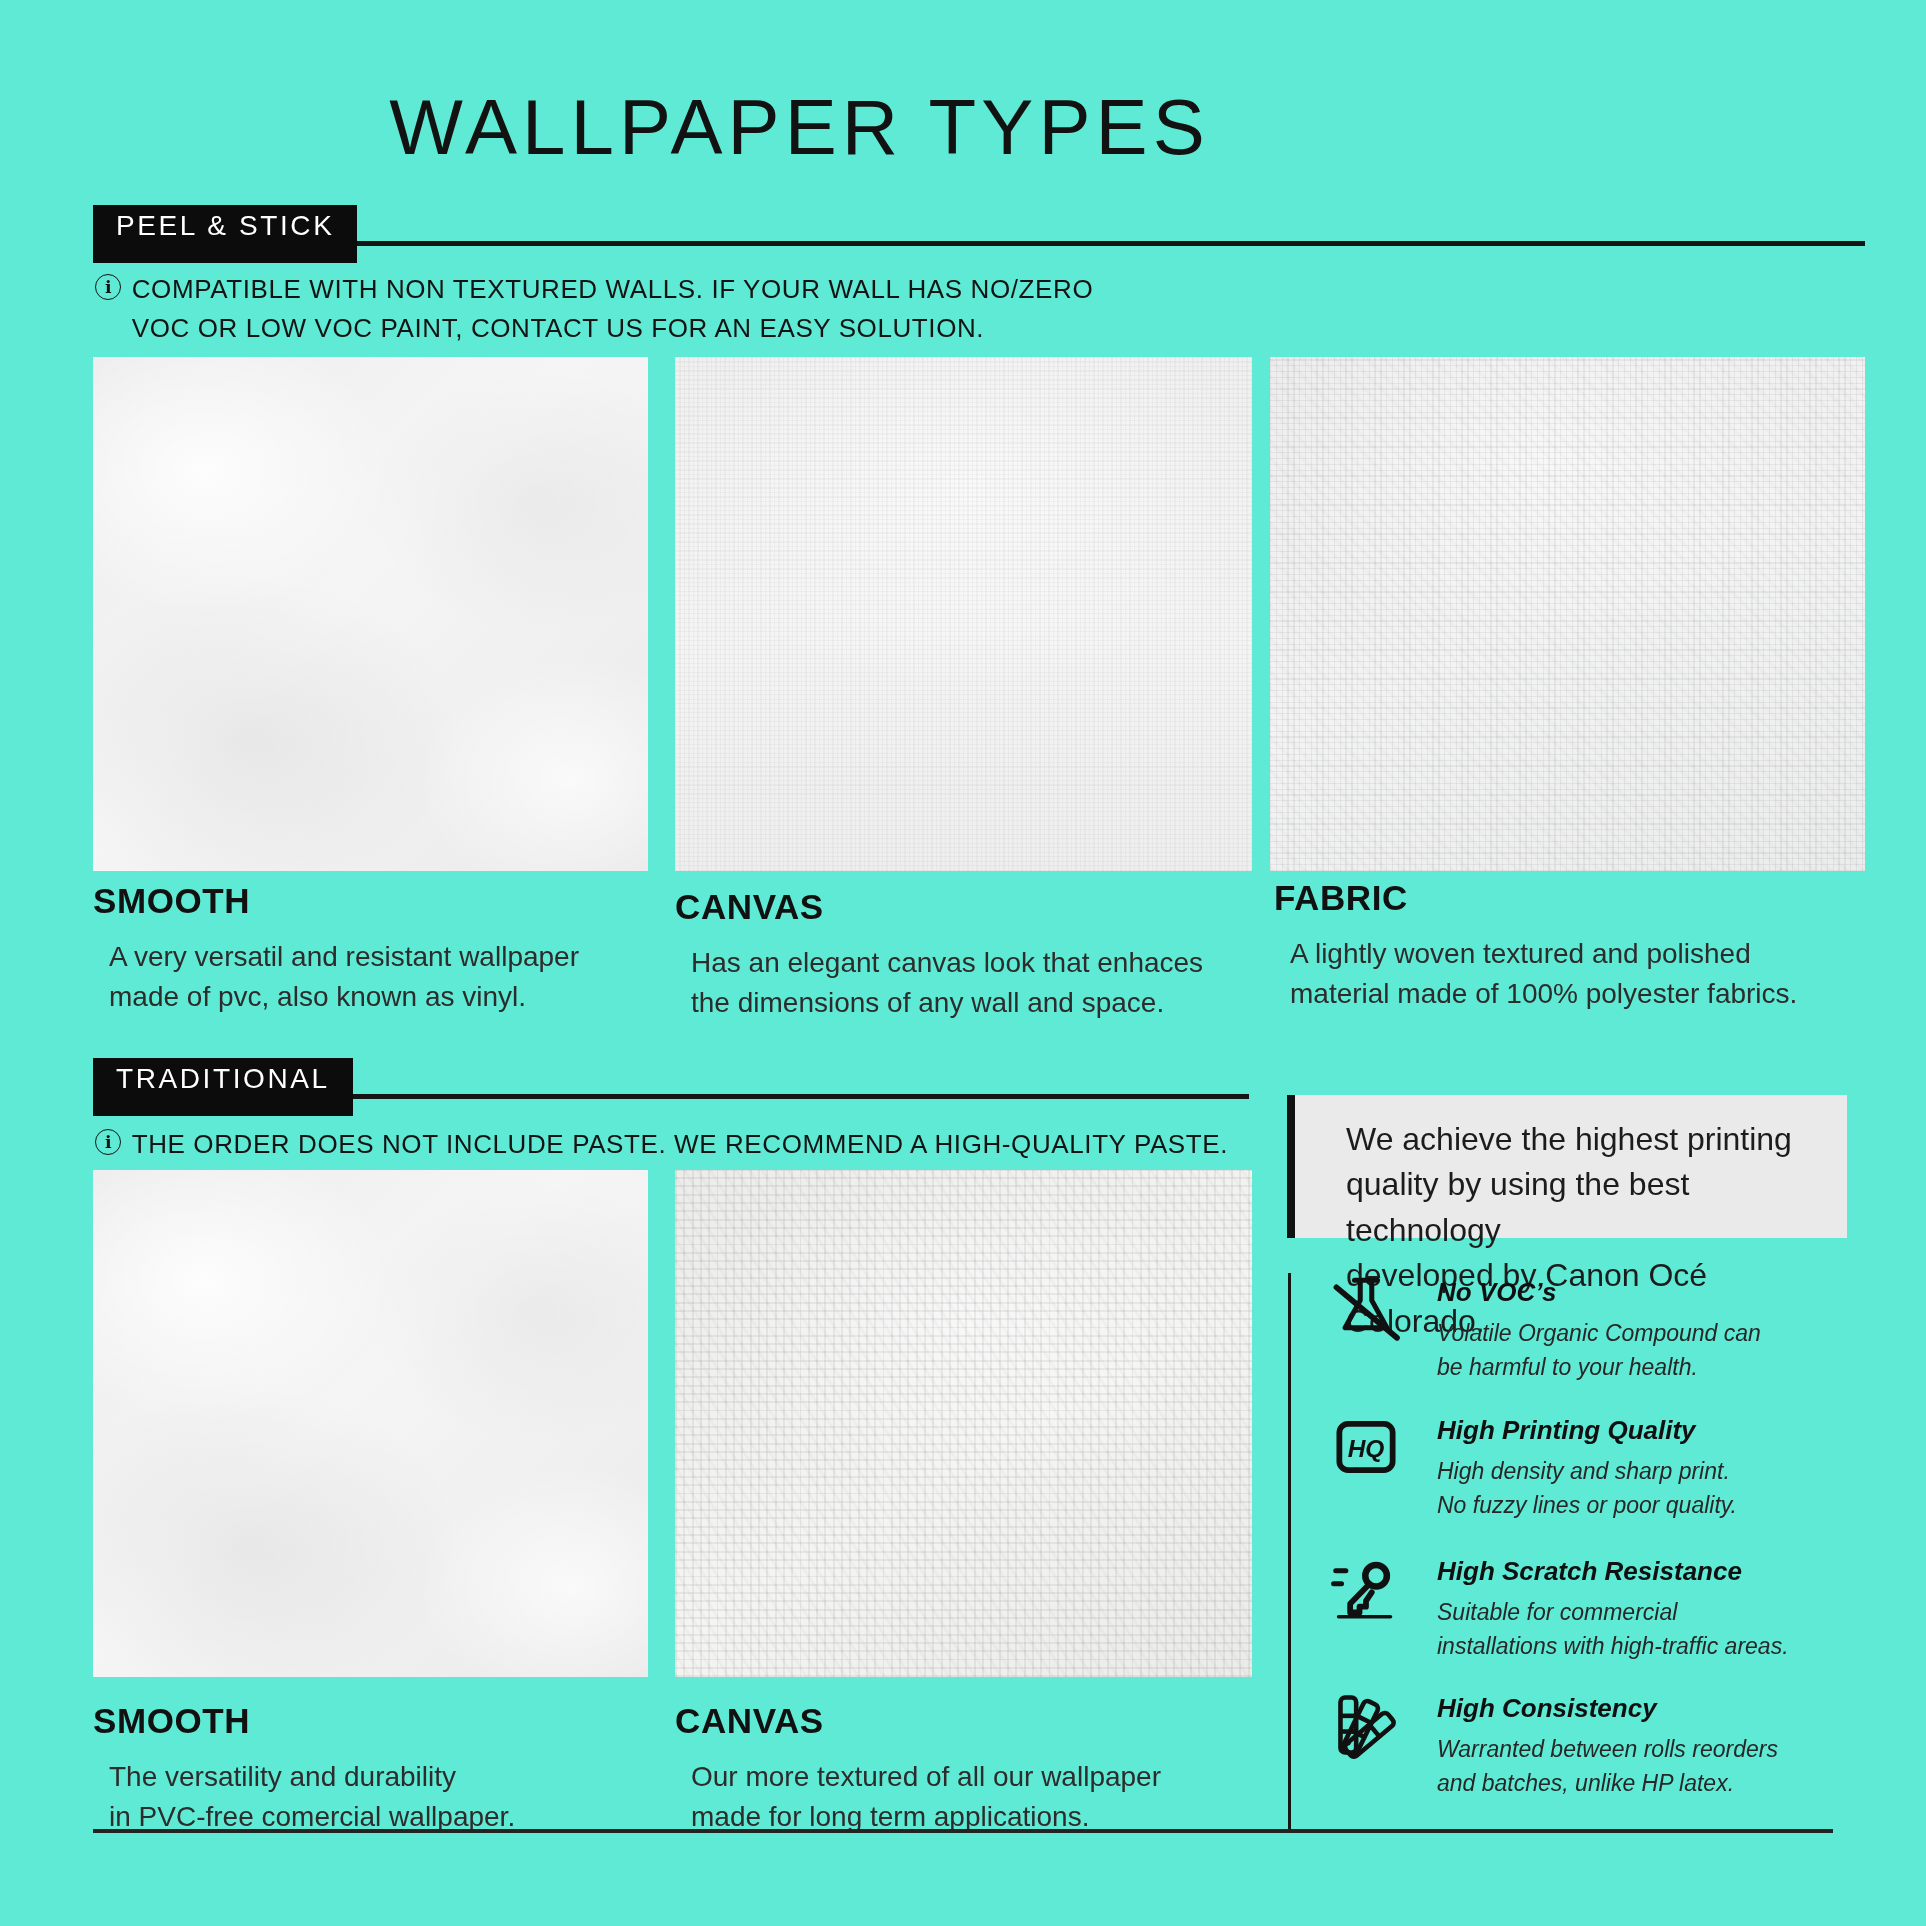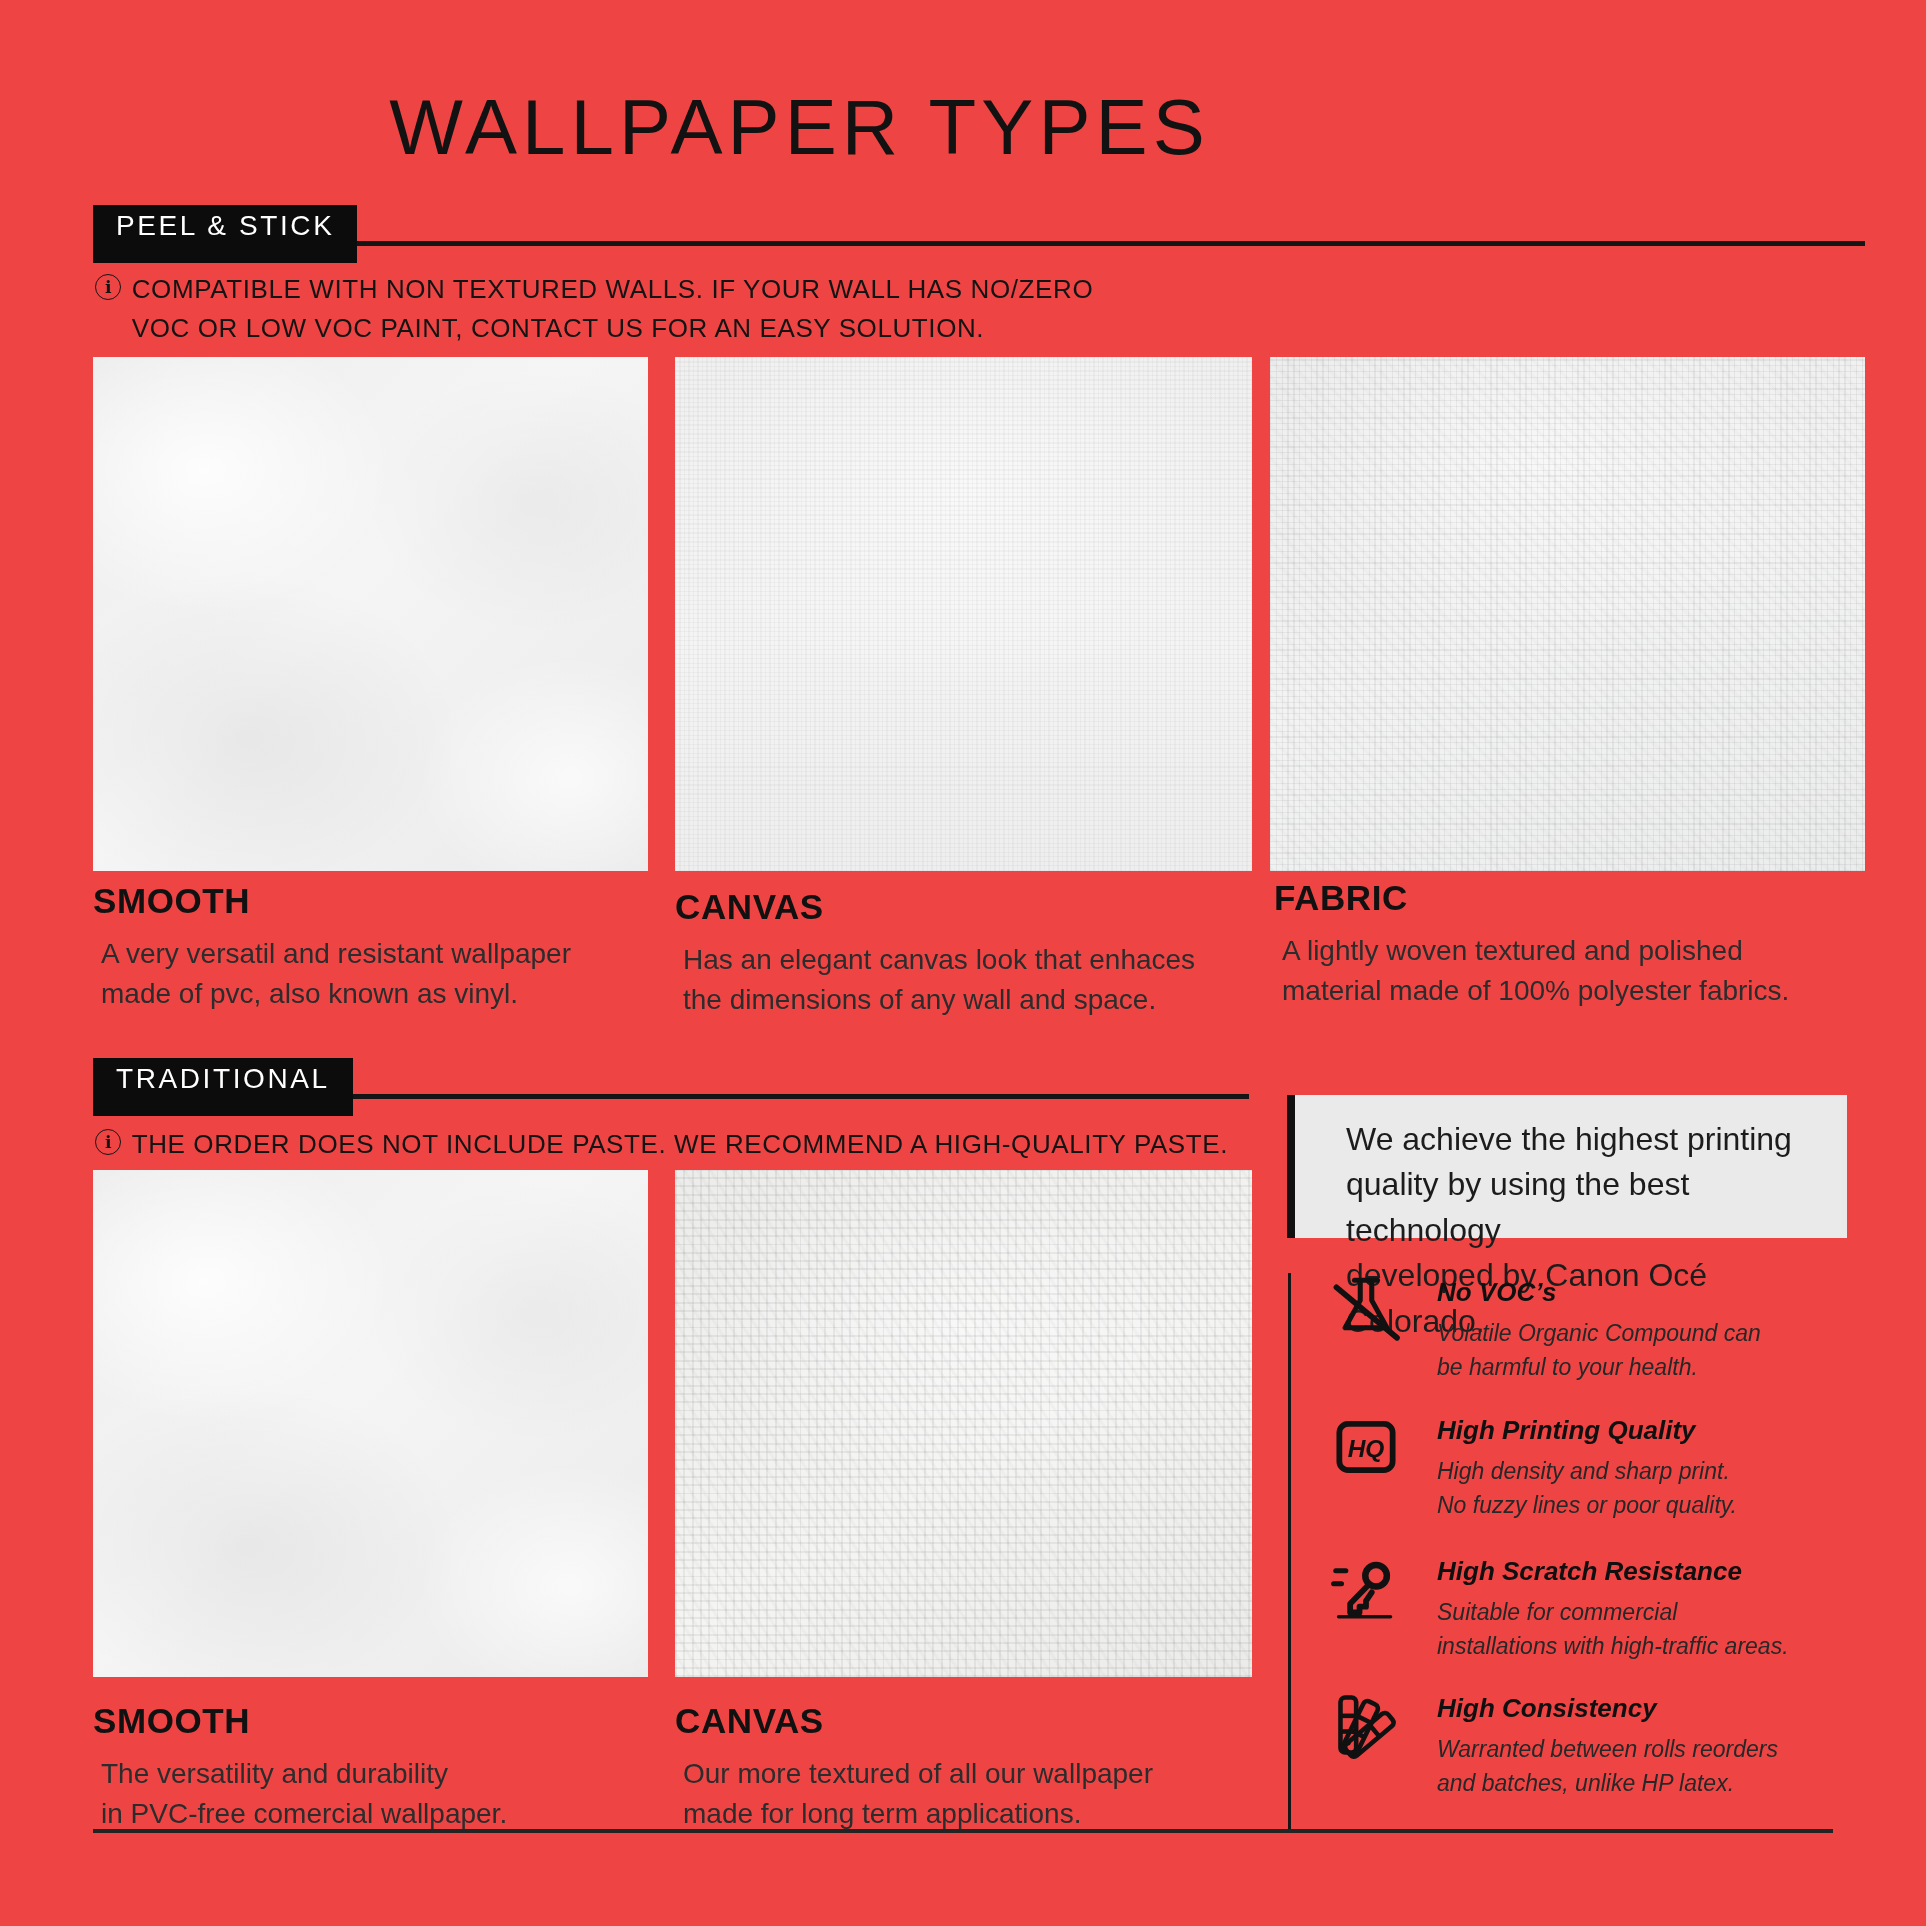--- a/index.html
+++ b/index.html
@@ -1,16 +1,16 @@
 <!DOCTYPE html>
 <html style="font-size:10.3px"><head>
 <meta charset="utf-8">
 <style>
   html,body{margin:0;padding:0;background:#ffffff;}
-  .canvas{position:relative;width:1926px;height:1926px;background:#ef4444;overflow:hidden;
+  .canvas{position:relative;width:1926px;height:1926px;background:#5eead4;overflow:hidden;
           font-family:"Liberation Sans", sans-serif;color:#161616;}
 
   .page-title{position:absolute;top:82px;left:0;width:1599px;text-align:center;
               font-size:78px;font-weight:300;letter-spacing:5.1px;color:#121212;white-space:nowrap;}
 
   .section-rule{position:absolute;height:4.5px;background:#151515;}
   .section-label{position:absolute;background:#0c0c0c;color:#ffffff;height:58px;line-height:42px;
                  padding:0 23px;font-size:28px;font-weight:500;letter-spacing:2.6px;white-space:nowrap;z-index:2;}
 
   .note{position:absolute;display:flex;gap:10.3px;align-items:flex-start;}
@@ -39,21 +39,21 @@
       linear-gradient(160deg,#ededee 0%,#f3f3f4 50%,#ebecec 100%);}
   .tex-canvas-rough{background-color:#f0f0ef;background-image:
       repeating-linear-gradient(90deg, rgba(0,0,0,0.06) 0 1.9px, rgba(0,0,0,0) 1.9px 8.3px),
       repeating-linear-gradient(0deg, rgba(0,0,0,0.06) 0 1.9px, rgba(0,0,0,0) 1.9px 8.3px),
       repeating-linear-gradient(58deg, rgba(0,0,0,0.022) 0 3.2px, rgba(0,0,0,0) 3.2px 11px),
       radial-gradient(ellipse 65% 50% at 50% 30%, rgba(255,255,255,0.45), rgba(255,255,255,0) 70%),
       linear-gradient(150deg,#ececeb 0%,#f4f4f3 55%,#ebebea 100%);}
 
   .caption{position:absolute;}
   .caption h3{margin:0 0 13px 0;font-size:35px;font-weight:600;letter-spacing:0.6px;color:#111111;}
-  .caption p{margin:8px;font-size:28px;line-height:1.42;color:#2c2c2c;white-space:pre-line;}
+  .caption p{margin:16px;font-size:28px;line-height:1.42;color:#2c2c2c;white-space:pre-line;}
 
   .callout{position:absolute;left:1287px;top:1095px;width:560px;height:143px;background:#eaeaeb;}
   .callout-bar{position:absolute;left:0;top:0;width:8.3px;height:100%;background:#111111;}
   .callout-text{position:absolute;left:59px;top:22px;width:462px;font-size:32px;line-height:1.42;
                 color:#1c1c1c;white-space:pre-line;}
 
   .v-rule{position:absolute;left:1288px;top:1273px;width:3.2px;height:556px;background:#161616;}
 
   .feature{position:absolute;left:1330px;width:533px;display:flex;gap:31px;align-items:flex-start;font-style:italic;}
   .feature .f-icon{flex:0 0 76px;display:flex;justify-content:flex-start;}

